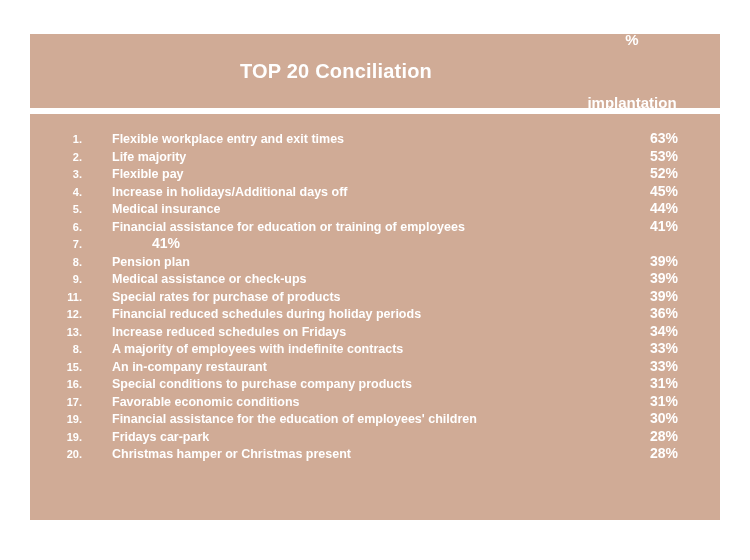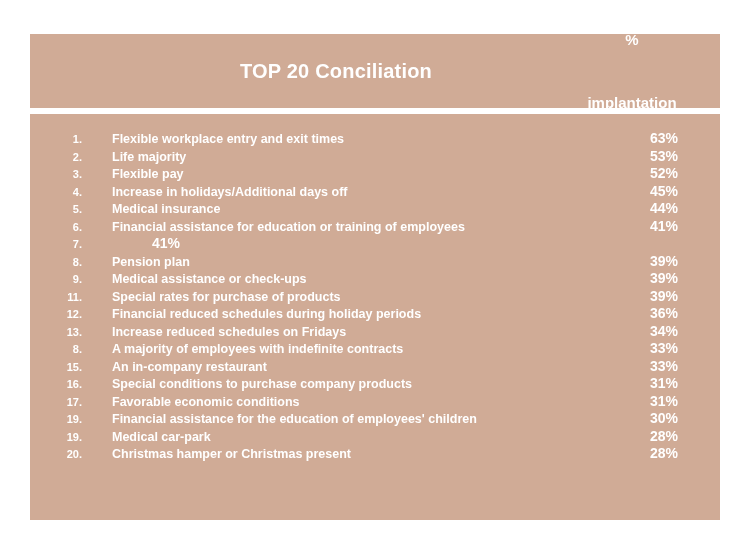--- a/index.html
+++ b/index.html
@@ -184,21 +184,21 @@
         <div class="label">Favorable economic conditions</div>
         <div class="value">31%</div>
       </div>
       <div class="row">
         <div class="rank">19.</div>
         <div class="label">Financial assistance for the education of employees' children</div>
         <div class="value">30%</div>
       </div>
       <div class="row">
         <div class="rank">19.</div>
-        <div class="label">Medical car-park</div>
+        <div class="label">Fridays car-park</div>
         <div class="value">28%</div>
       </div>
       <div class="row">
         <div class="rank">20.</div>
         <div class="label">Christmas hamper or Christmas present</div>
         <div class="value">28%</div>
       </div>
     </div>
 
 </div>

